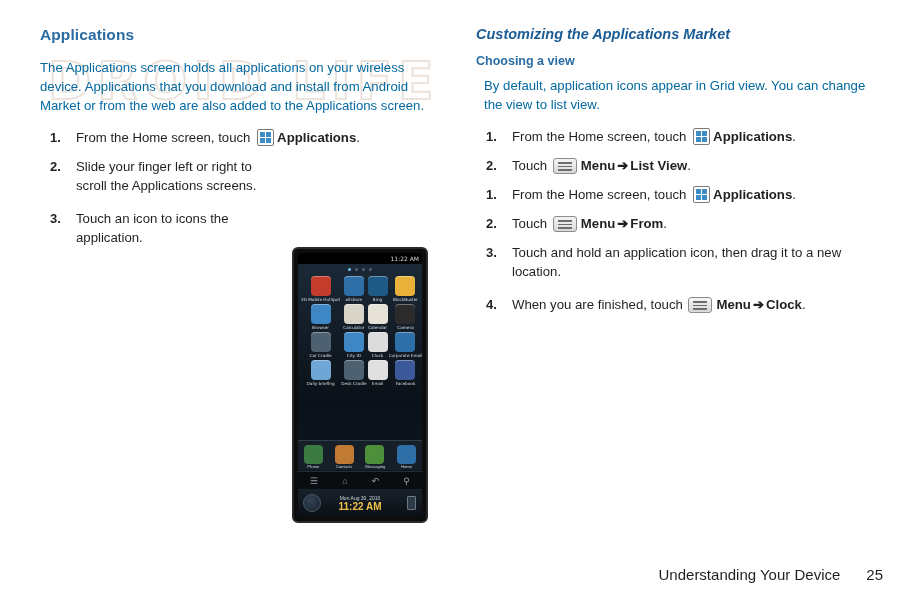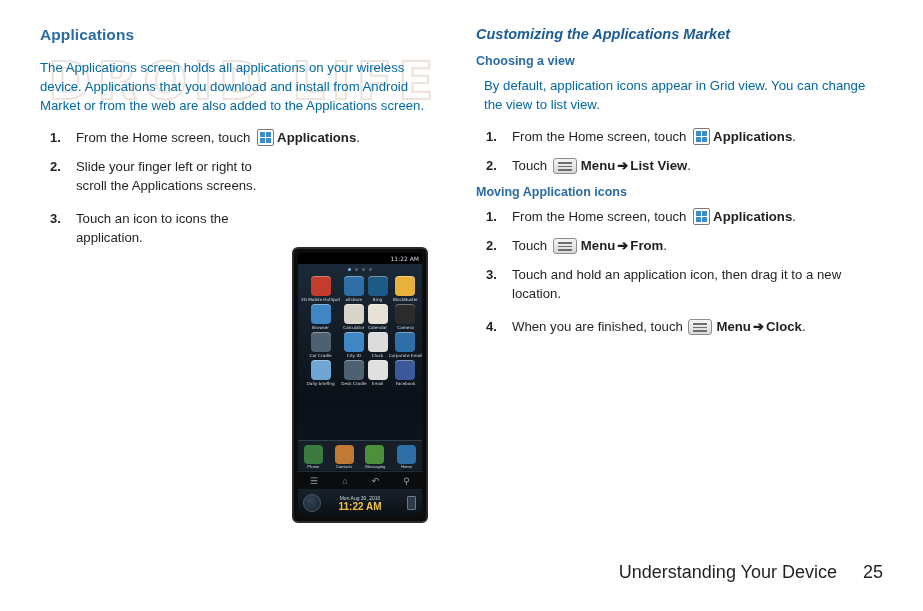--- a/index.html
+++ b/index.html
@@ -278,21 +278,21 @@
     width: 7px; height: 12px;
     border: 1px solid #6c7a87; border-radius: 1px;
     background: #2b3a46;
   }
 
   
   .footer {
     position: absolute;
     bottom: 28px;
     right: 40px;
-    font-size: 18px;
+    font-size: 15px;
     color: #231f20;
   }
   .footer .label { margin-right: 26px; }
   .footer .pageno { font-weight: normal; }
 </style>
 </head>
 <body>
 
 <div class="page">
 
@@ -446,21 +446,20 @@
       <li>
         <span class="num">1.</span>
         <span>From the Home screen, touch </span><span class="grid-icon"><i></i><i></i><i></i><i></i></span><span class="bold">Applications</span><span>.</span>
       </li>
       <li>
         <span class="num">2.</span>
         <span>Touch </span><span class="menu-icon"><i></i><i></i><i></i></span><span class="bold">Menu</span><span class="arrow">➔</span><span class="bold">List View</span><span>.</span>
       </li>
     </ol>
 
-    <h3 class="sub-sub" style="margin-top:10px;">Moving Application icons</h3>
 
     <ol class="steps">
       <li>
         <span class="num">1.</span>
         <span>From the Home screen, touch </span><span class="grid-icon"><i></i><i></i><i></i><i></i></span><span class="bold">Applications</span><span>.</span>
       </li>
       <li>
         <span class="num">2.</span>
         <span>Touch </span><span class="menu-icon"><i></i><i></i><i></i></span><span class="bold">Menu</span><span class="arrow">➔</span><span class="bold">From</span><span>.</span>
       </li>

